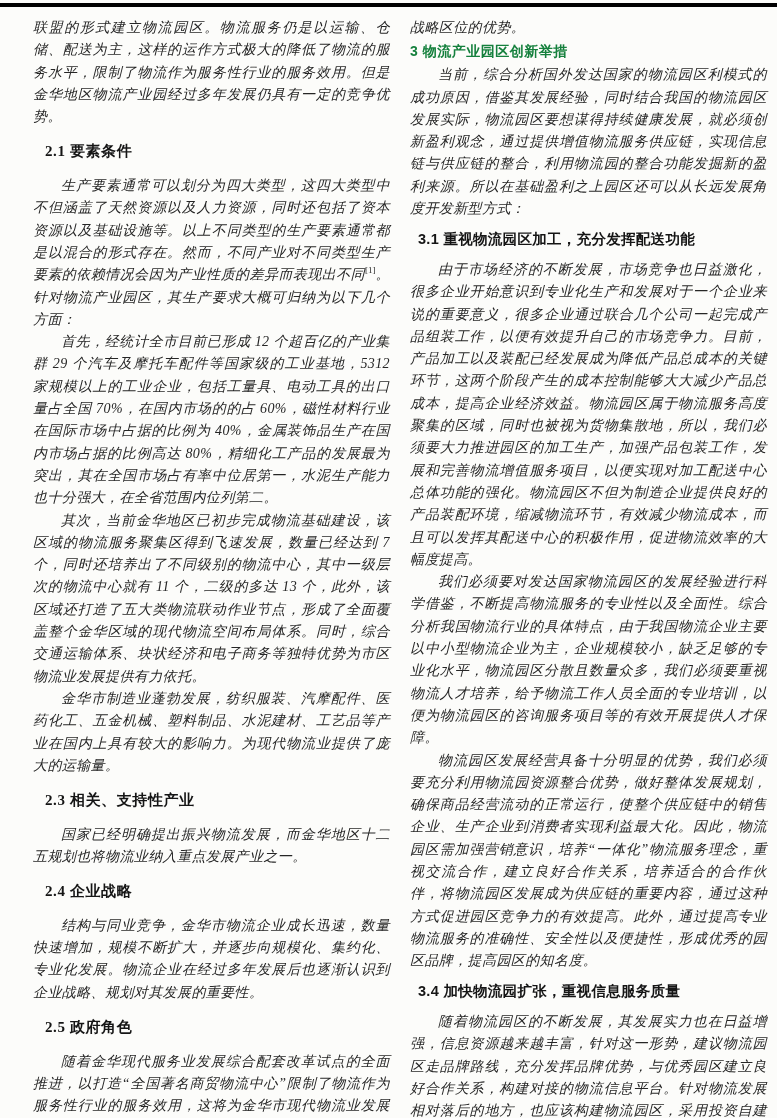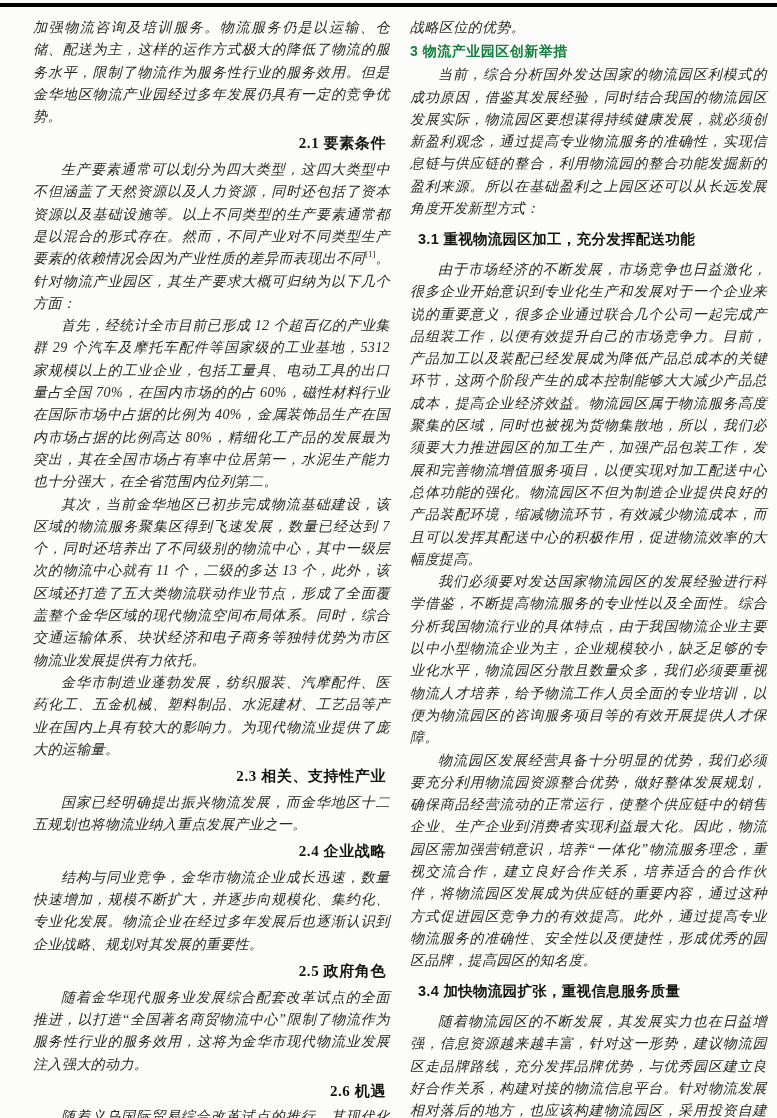--- a/index.html
+++ b/index.html
@@ -55,56 +55,55 @@
   .head-b {
     margin: 8px;
     font-family: "Liberation Sans", sans-serif;
     font-size: 14.5px;
     font-weight: bold;
     line-height: 22.6px;
     color: #151515;
     letter-spacing: 0.3px;
   }
   .head-c {
-    margin: 4px;
+    margin: 12px;
     font-family: "Liberation Serif", serif;
     font-size: 15px;
     font-weight: 600;
     line-height: 22.6px;
     color: #151515;
     letter-spacing: 0.6px;
-    text-align: right;
   }
 </style>
 </head>
 <body>
 
 <div class="page">
   <div class="top-rule"></div>
   <div class="cols">
     <div class="col" id="col-left">
-        <p class="para">加强物流咨询及培训服务。物流服务仍是以运输、仓储、配送为主，这样的运作方式极大的降低了物流的服务水平，限制了物流作为服务性行业的服务效用。但是金华地区物流产业园经过多年发展仍具有一定的竞争优势。</p>
+        <p class="para">联盟的形式建立物流园区。物流服务仍是以运输、仓储、配送为主，这样的运作方式极大的降低了物流的服务水平，限制了物流作为服务性行业的服务效用。但是金华地区物流产业园经过多年发展仍具有一定的竞争优势。</p>
         <h3 class="head-c">2.1 要素条件</h3>
         <p class="para indent"><span>生产要素通常可以划分为四大类型，这四大类型中不但涵盖了天然资源以及人力资源，同时还包括了资本资源以及基础设施等。以上不同类型的生产要素通常都是以混合的形式存在。然而，不同产业对不同类型生产要素的依赖情况会因为产业性质的差异而表现出不同</span><sup>[1]</sup><span>。针对物流产业园区，其生产要求大概可归纳为以下几个方面：</span></p>
         <p class="para indent">首先，经统计全市目前已形成 12 个超百亿的产业集群 29 个汽车及摩托车配件等国家级的工业基地，5312 家规模以上的工业企业，包括工量具、电动工具的出口量占全国 70%，在国内市场的的占 60%，磁性材料行业在国际市场中占据的比例为 40%，金属装饰品生产在国内市场占据的比例高达 80%，精细化工产品的发展最为突出，其在全国市场占有率中位居第一，水泥生产能力也十分强大，在全省范围内位列第二。</p>
         <p class="para indent">其次，当前金华地区已初步完成物流基础建设，该区域的物流服务聚集区得到飞速发展，数量已经达到 7 个，同时还培养出了不同级别的物流中心，其中一级层次的物流中心就有 11 个，二级的多达 13 个，此外，该区域还打造了五大类物流联动作业节点，形成了全面覆盖整个金华区域的现代物流空间布局体系。同时，综合交通运输体系、块状经济和电子商务等独特优势为市区物流业发展提供有力依托。</p>
         <p class="para indent">金华市制造业蓬勃发展，纺织服装、汽摩配件、医药化工、五金机械、塑料制品、水泥建材、工艺品等产业在国内上具有较大的影响力。为现代物流业提供了庞大的运输量。</p>
         <h3 class="head-c">2.3 相关、支持性产业</h3>
         <p class="para indent">国家已经明确提出振兴物流发展，而金华地区十二五规划也将物流业纳入重点发展产业之一。</p>
         <h3 class="head-c">2.4 企业战略</h3>
         <p class="para indent">结构与同业竞争，金华市物流企业成长迅速，数量快速增加，规模不断扩大，并逐步向规模化、集约化、专业化发展。物流企业在经过多年发展后也逐渐认识到企业战略、规划对其发展的重要性。</p>
         <h3 class="head-c">2.5 政府角色</h3>
         <p class="para indent">随着金华现代服务业发展综合配套改革试点的全面推进，以打造“全国著名商贸物流中心”限制了物流作为服务性行业的服务效用，这将为金华市现代物流业发展注入强大的动力。</p>
         <h3 class="head-c">2.6 机遇</h3>
         <p class="para indent">随着义乌国际贸易综合改革试点的推行，其现代化服务行业综合改革试点开始大范围铺开并执行，网络销售人员也随之壮大起来，金义新区的起步以及发展在很大程度上也推动了金华现代物流业区域的快速发展，更加能够凸显出了其</p>
       </div>
     <div class="col" id="col-right">
         <p class="para">战略区位的优势。</p>
         <h2 class="head-a">3 物流产业园区创新举措</h2>
-        <p class="para indent">当前，综合分析国外发达国家的物流园区利模式的成功原因，借鉴其发展经验，同时结合我国的物流园区发展实际，物流园区要想谋得持续健康发展，就必须创新盈利观念，通过提高专业物流服务的准确性，实现信息链与供应链的整合，利用物流园的整合功能发掘新的盈利来源。所以在基础盈利之上园区还可以从长远发展角度开发新型方式：</p>
+        <p class="para indent">当前，综合分析国外发达国家的物流园区利模式的成功原因，借鉴其发展经验，同时结合我国的物流园区发展实际，物流园区要想谋得持续健康发展，就必须创新盈利观念，通过提供增值物流服务供应链，实现信息链与供应链的整合，利用物流园的整合功能发掘新的盈利来源。所以在基础盈利之上园区还可以从长远发展角度开发新型方式：</p>
         <h3 class="head-b">3.1 重视物流园区加工，充分发挥配送功能</h3>
         <p class="para indent">由于市场经济的不断发展，市场竞争也日益激化，很多企业开始意识到专业化生产和发展对于一个企业来说的重要意义，很多企业通过联合几个公司一起完成产品组装工作，以便有效提升自己的市场竞争力。目前，产品加工以及装配已经发展成为降低产品总成本的关键环节，这两个阶段产生的成本控制能够大大减少产品总成本，提高企业经济效益。物流园区属于物流服务高度聚集的区域，同时也被视为货物集散地，所以，我们必须要大力推进园区的加工生产，加强产品包装工作，发展和完善物流增值服务项目，以便实现对加工配送中心总体功能的强化。物流园区不但为制造企业提供良好的产品装配环境，缩减物流环节，有效减少物流成本，而且可以发挥其配送中心的积极作用，促进物流效率的大幅度提高。</p>
         <p class="para indent">我们必须要对发达国家物流园区的发展经验进行科学借鉴，不断提高物流服务的专业性以及全面性。综合分析我国物流行业的具体特点，由于我国物流企业主要以中小型物流企业为主，企业规模较小，缺乏足够的专业化水平，物流园区分散且数量众多，我们必须要重视物流人才培养，给予物流工作人员全面的专业培训，以便为物流园区的咨询服务项目等的有效开展提供人才保障。</p>
         <p class="para indent">物流园区发展经营具备十分明显的优势，我们必须要充分利用物流园资源整合优势，做好整体发展规划，确保商品经营流动的正常运行，使整个供应链中的销售企业、生产企业到消费者实现利益最大化。因此，物流园区需加强营销意识，培养“一体化”物流服务理念，重视交流合作，建立良好合作关系，培养适合的合作伙伴，将物流园区发展成为供应链的重要内容，通过这种方式促进园区竞争力的有效提高。此外，通过提高专业物流服务的准确性、安全性以及便捷性，形成优秀的园区品牌，提高园区的知名度。</p>
         <h3 class="head-b">3.4 加快物流园扩张，重视信息服务质量</h3>
         <p class="para indent">随着物流园区的不断发展，其发展实力也在日益增强，信息资源越来越丰富，针对这一形势，建议物流园区走品牌路线，充分发挥品牌优势，与优秀园区建立良好合作关系，构建对接的物流信息平台。针对物流发展相对落后的地方，也应该构建物流园区，采用投资自建的方式或者企业合并、联盟的形式建立物流园区。</p>
       </div>
   </div>
 </div>
 

